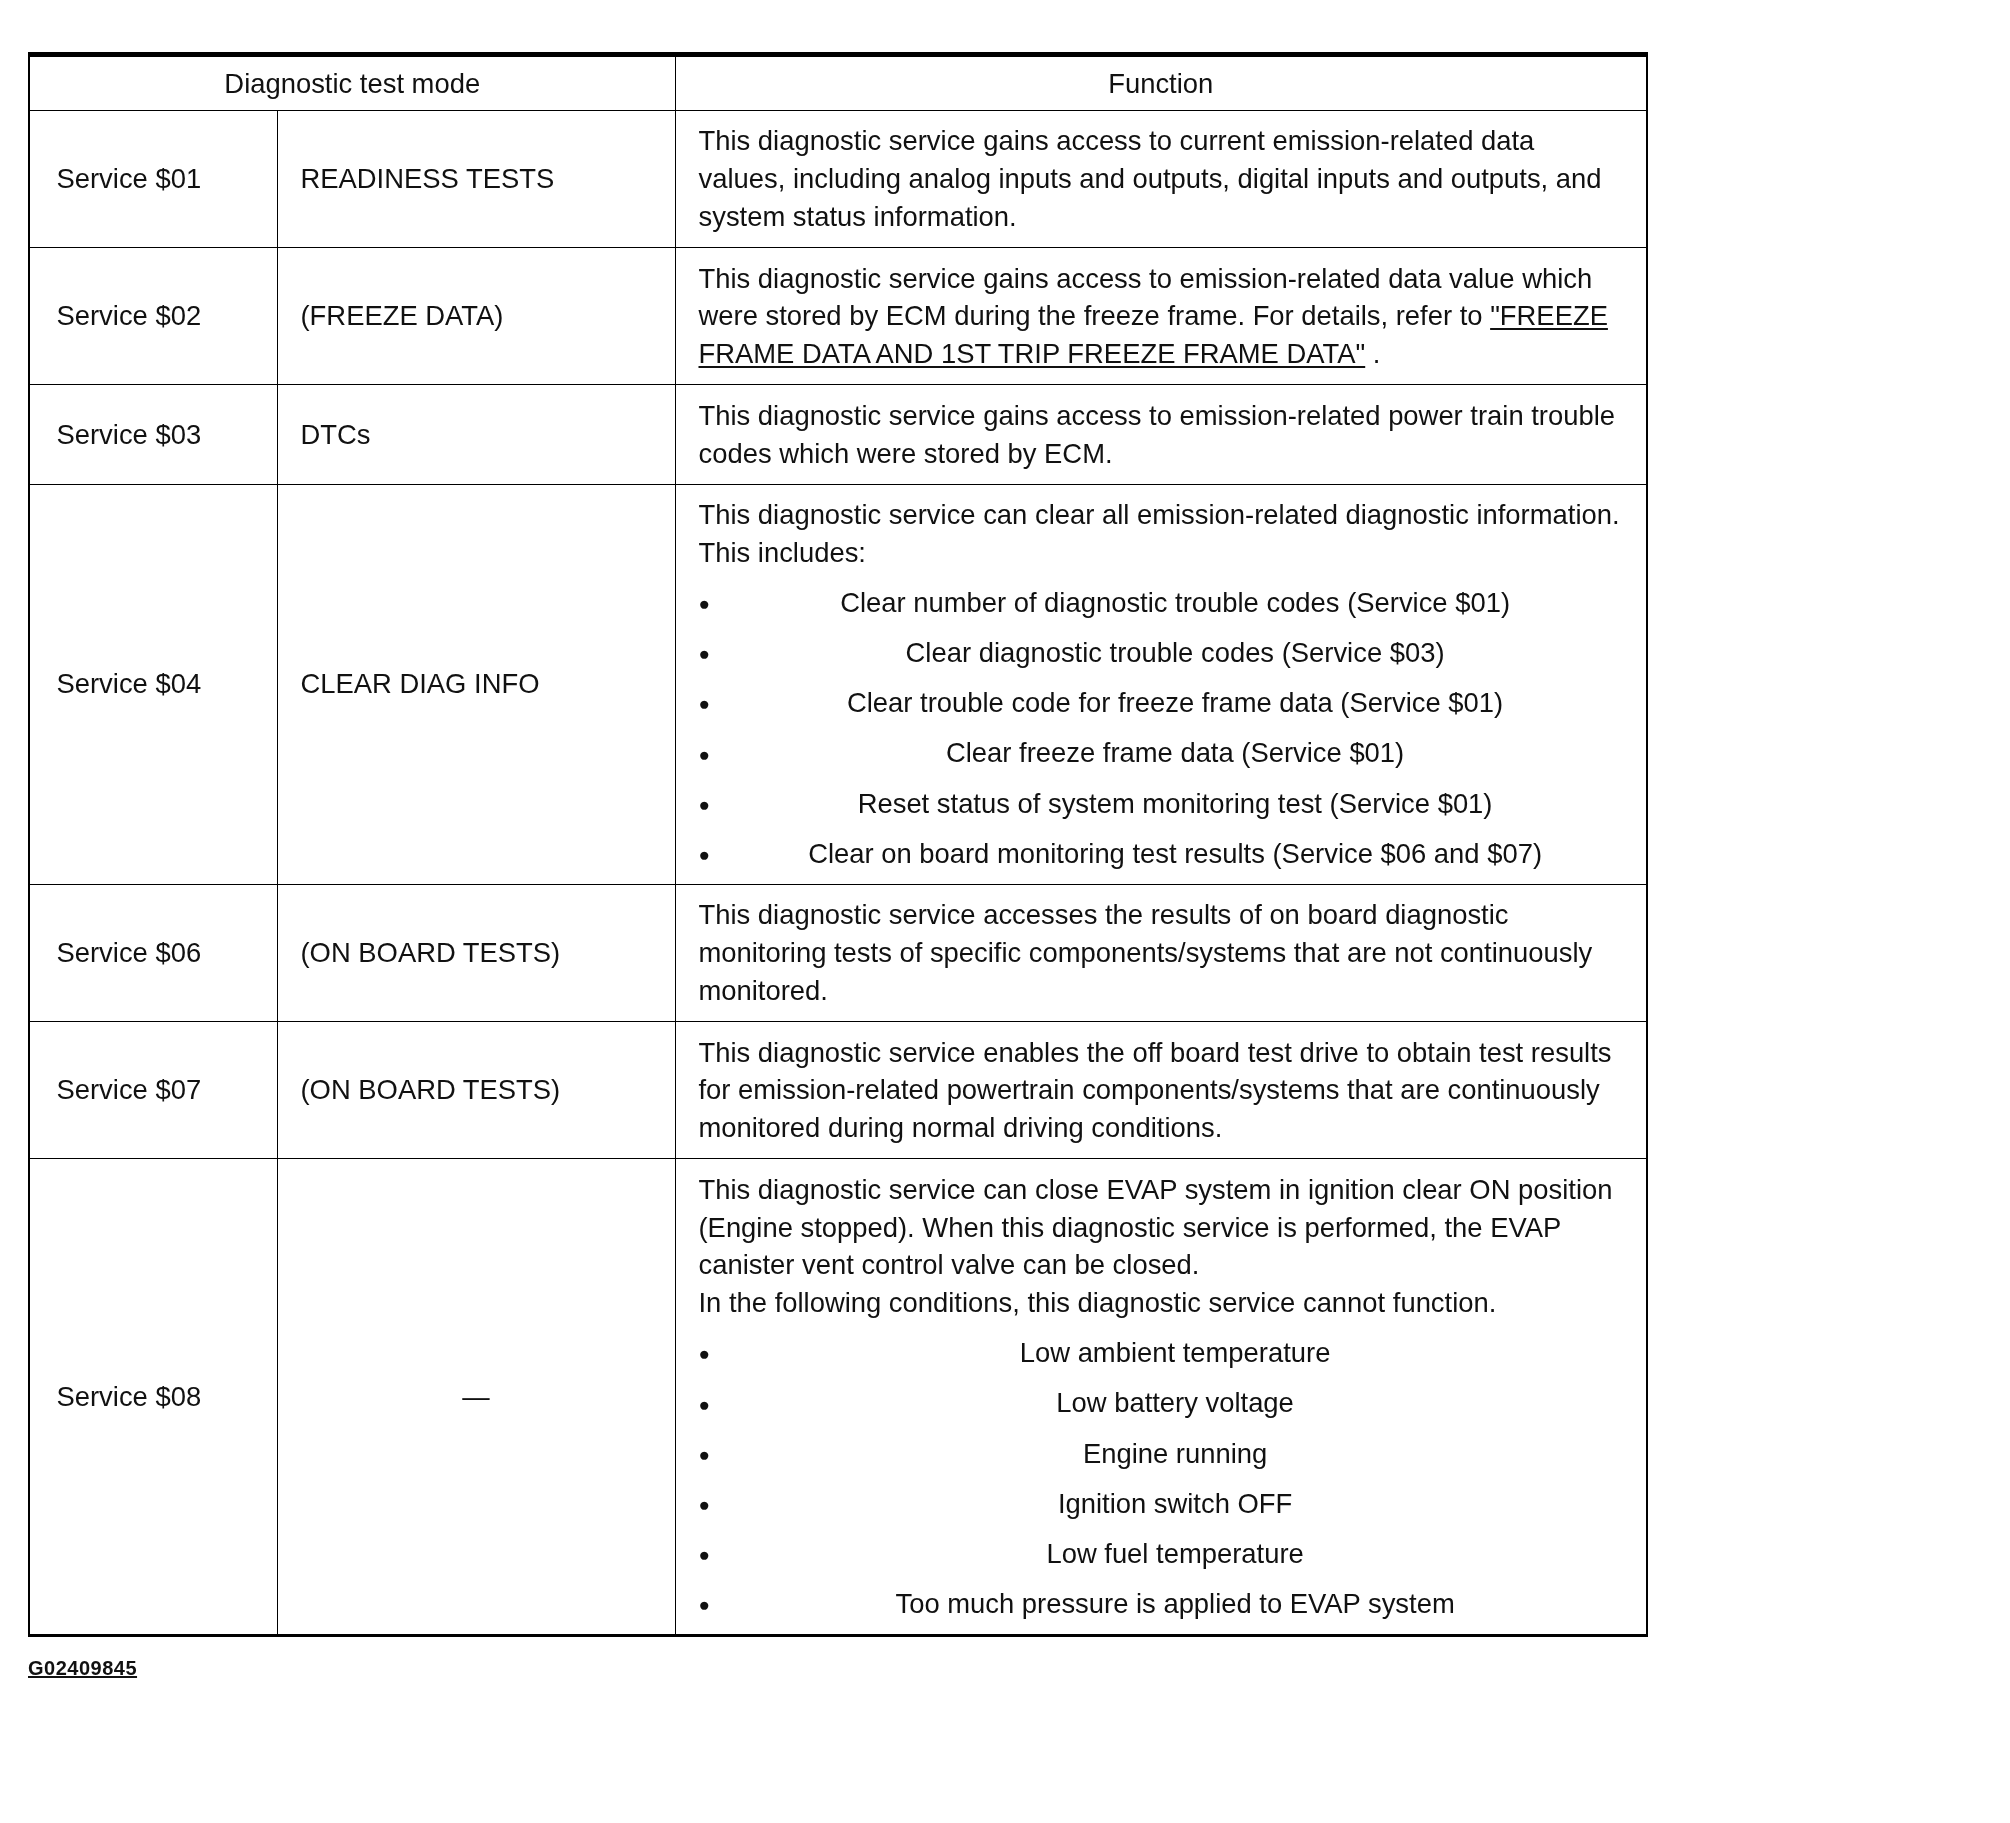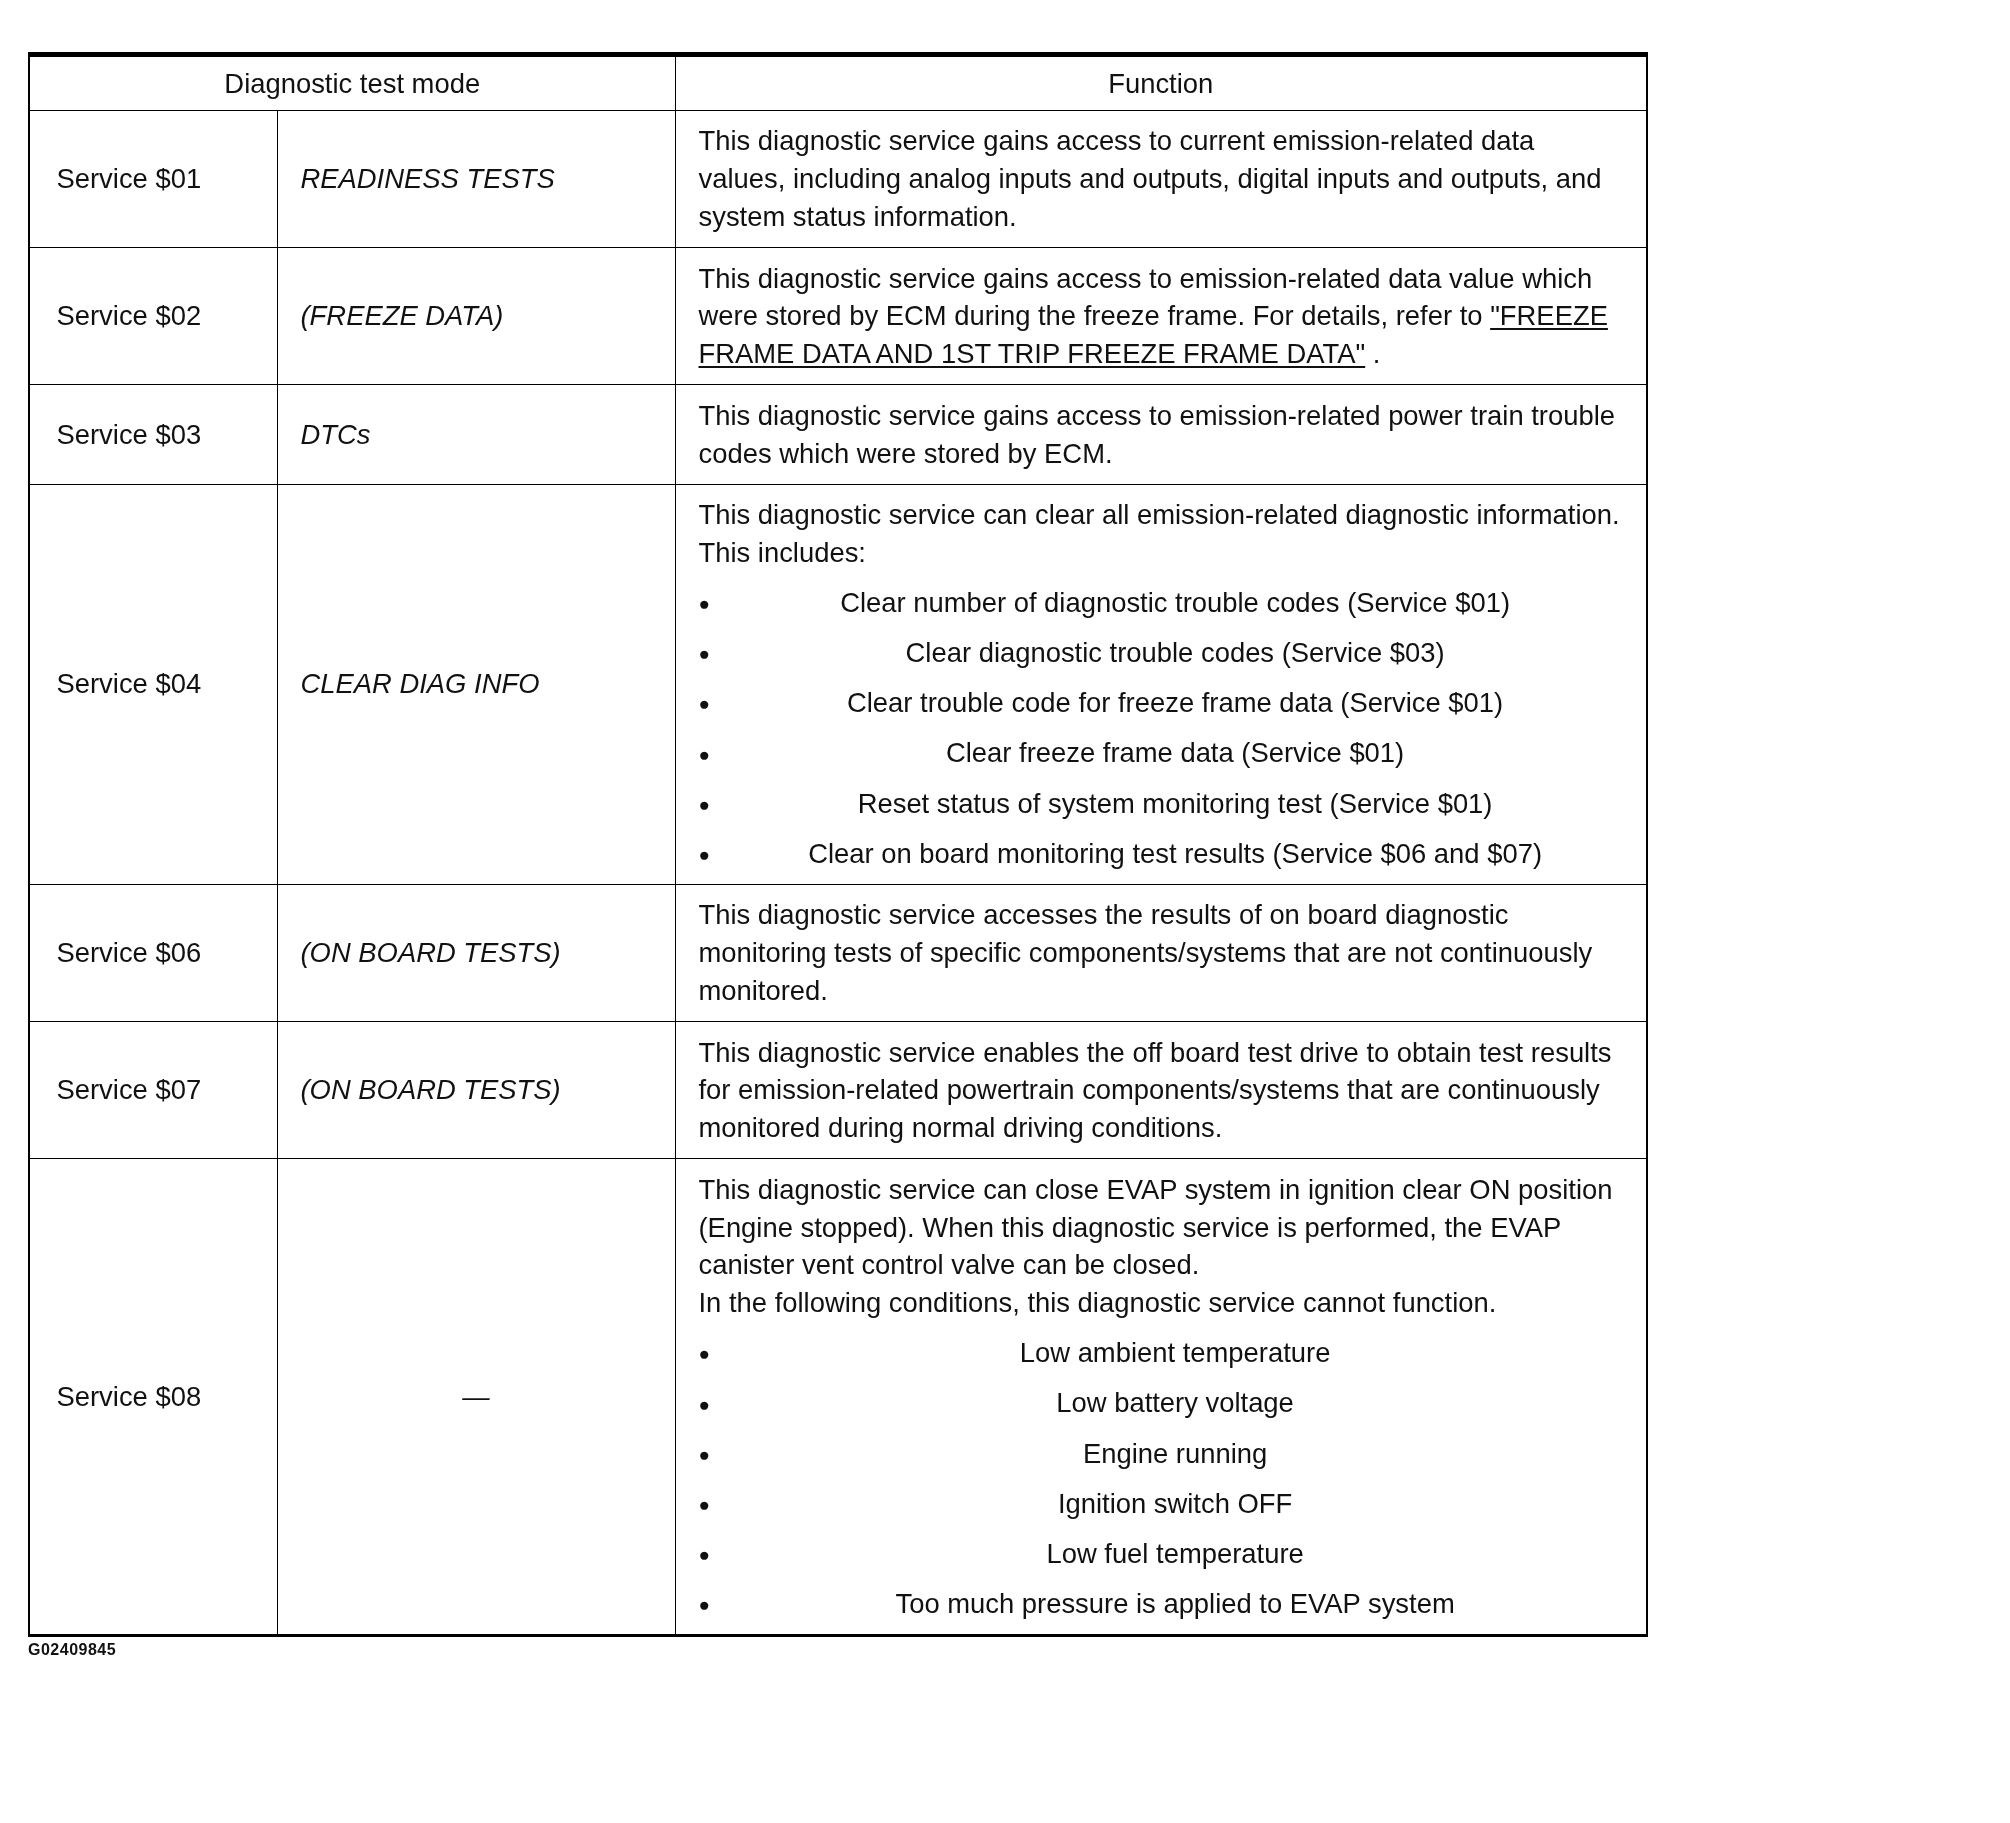--- a/index.html
+++ b/index.html
@@ -41,21 +41,20 @@
   }
   td.cell-service {
     vertical-align: middle;
     padding: 9.5px 9.5px 9.5px 26.5px;
     text-align: left;
   }
   td.cell-mode {
     vertical-align: middle;
     padding: 9.5px 9.5px 9.5px 23px;
     text-align: left;
-    font-style: italic;
   }
   td.cell-mode.center {
     text-align: center;
     padding-left: 9.5px;
   }
   td.cell-function {
     vertical-align: middle;
     padding: 11.4px 19px 11.4px 23px;
   }
   .func-p {
@@ -83,24 +82,25 @@
     flex: 1 1 auto;
     text-align: center;
   }
   .ref-link {
     color: #111111;
     text-decoration: underline;
     text-underline-offset: 2.8px;
     cursor: pointer;
   }
   .figure-id {
-    margin-top: 4px;
-    font-size: 16px;
+    margin-top: 20px;
+    font-size: 20px;
     font-weight: bold;
     letter-spacing: 0.5px;
+    text-decoration: underline;
   }
 </style>
 </head>
 <body>
 
 <div class="page">
 
   <table class="diag-table">
     <colgroup>
       <col class="c-service">

